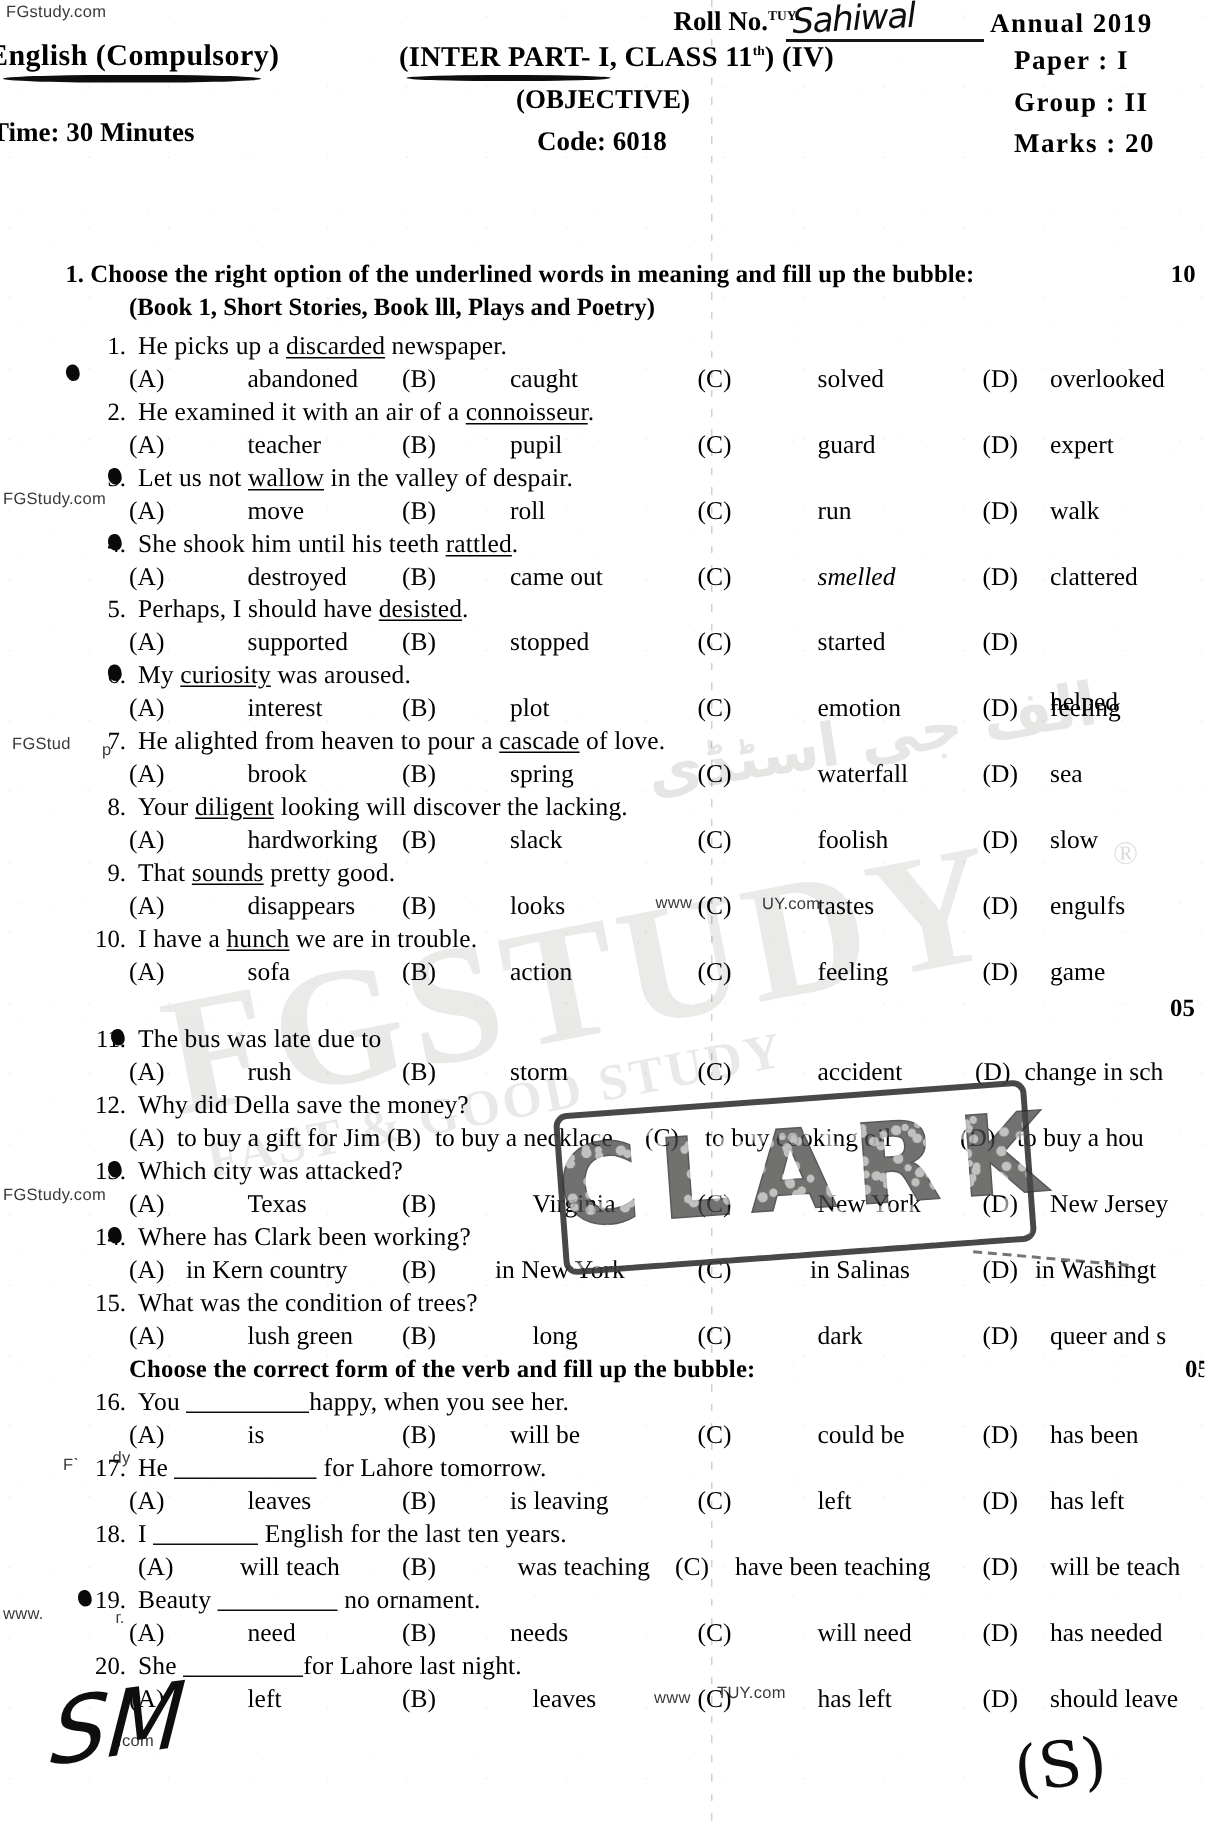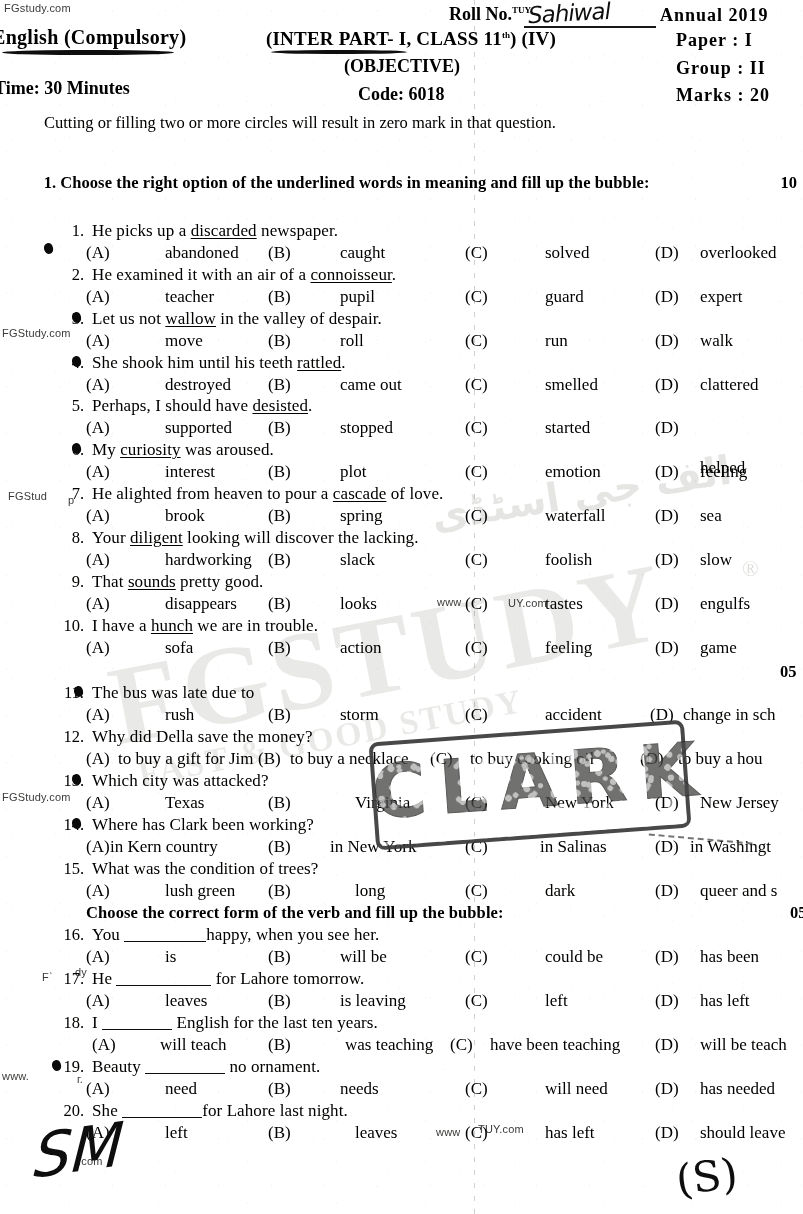--- a/index.html
+++ b/index.html
@@ -395,27 +395,27 @@
   <div class="hdr-line t-serif roll-label" style="left:449px; top:4px;"><span>Roll No.</span><span class="sup-tiny">TUY.</span></div>
   <div class="roll-rule" style="left:524px; top:26px; width:132px;"></div>
   <div class="handwriting" style="left:528px; top:0px;">Sahiwal</div>
 
   <div class="hdr-line t-serif right-meta" style="left:660px; top:5px;">Annual 2019</div>
   <div class="hdr-line t-serif right-meta" style="left:676px; top:30px;">Paper  :  I</div>
   <div class="hdr-line t-serif right-meta" style="left:676px; top:58px;">Group :  II</div>
   <div class="hdr-line t-serif right-meta" style="left:676px; top:85px;">Marks : 20</div>
 
   <div class="note-block">
-    <div class="note-row note-ind">Cutting or filling two or more circles will result in zero mark in that question.</div>
   </div>
 
   <div class="q1-head">
     <span class="num">1.</span>
     <span class="txt">Choose the right option of the underlined words in meaning and fill up the bubble:</span>
     <span class="marks">10</span>
+    <span class="sub">(Book  1,  Short Stories, Book lll,  Plays and Poetry)</span>
   </div>
 
   <div class="section-marks" style="top:662px; left:780px;">05</div>
 
   <div class="section-head" style="top:903px;">Choose the correct form of the verb and fill up the bubble:</div>
   <div class="section-marks" style="top:903px; left:790px;">05</div>
 
   <div id="questions">
       <div class="qrow" style="top: 221px;"><span class="qnum">1.</span><span class="qstem"><span>He picks up a </span><span class="u">discarded</span><span> newspaper.</span></span></div>
       <div class="optrow" style="top: 243px;">
@@ -437,21 +437,21 @@
         <span class="opt" style="left: 86px;"><span class="lab">(A)</span><span class="val" style="position: absolute; left: 79px; top: 0px;">move</span></span>
         <span class="opt" style="left: 268px;"><span class="lab">(B)</span><span class="val" style="position: absolute; left: 72px; top: 0px;">roll</span></span>
         <span class="opt" style="left: 465px;"><span class="lab">(C)</span><span class="val" style="position: absolute; left: 80px; top: 0px;">run</span></span>
         <span class="opt" style="left: 655px;"><span class="lab">(D)</span><span class="val" style="position: absolute; left: 45px; top: 0px;">walk</span></span>
       </div>
       <div class="bubble" style="top: 312px; left: 72px;"></div>
       <div class="qrow" style="top: 353px;"><span class="qnum">4.</span><span class="qstem"><span>She shook him until his teeth </span><span class="u">rattled</span><span>.</span></span></div>
       <div class="optrow" style="top: 375px;">
         <span class="opt" style="left: 86px;"><span class="lab">(A)</span><span class="val" style="position: absolute; left: 79px; top: 0px;">destroyed</span></span>
         <span class="opt" style="left: 268px;"><span class="lab">(B)</span><span class="val" style="position: absolute; left: 72px; top: 0px;">came out</span></span>
-        <span class="opt" style="left: 465px;"><span class="lab">(C)</span><span class="val" style="position: absolute; left: 80px; top: 0px;">smelled</span></span>
+        <span class="opt" style="left: 465px;"><span class="lab">(C)</span><span class="val" style="position: absolute; left: 80px; top: 0px; font-style: italic;">smelled</span></span>
         <span class="opt" style="left: 655px;"><span class="lab">(D)</span><span class="val" style="position: absolute; left: 45px; top: 0px;">clattered</span></span>
       </div>
       <div class="bubble" style="top: 356px; left: 72px;"></div>
       <div class="qrow" style="top: 396px;"><span class="qnum">5.</span><span class="qstem"><span>Perhaps, I should have </span><span class="u">desisted</span><span>.</span></span></div>
       <div class="optrow" style="top: 418px;">
         <span class="opt" style="left: 86px;"><span class="lab">(A)</span><span class="val" style="position: absolute; left: 79px; top: 0px;">supported</span></span>
         <span class="opt" style="left: 268px;"><span class="lab">(B)</span><span class="val" style="position: absolute; left: 72px; top: 0px;">stopped</span></span>
         <span class="opt" style="left: 465px;"><span class="lab">(C)</span><span class="val" style="position: absolute; left: 80px; top: 0px;">started</span></span>
         <span class="opt" style="left: 655px;"><span class="lab">(D)</span><span class="val" style="position: absolute; left: 45px; top: 0px; margin-top: 40px;">helped</span></span>
       </div>
@@ -509,21 +509,21 @@
       <div class="qrow" style="top: 771px;"><span class="qnum">13.</span><span class="qstem"><span>Which city was attacked?</span></span></div>
       <div class="optrow" style="top: 793px;">
         <span class="opt" style="left: 86px;"><span class="lab">(A)</span><span class="val" style="position: absolute; left: 79px; top: 0px;">Texas</span></span>
         <span class="opt" style="left: 268px;"><span class="lab">(B)</span><span class="val" style="position: absolute; left: 87px; top: 0px;">Virginia</span></span>
         <span class="opt" style="left: 465px;"><span class="lab">(C)</span><span class="val" style="position: absolute; left: 80px; top: 0px;">New York</span></span>
         <span class="opt" style="left: 655px;"><span class="lab">(D)</span><span class="val" style="position: absolute; left: 45px; top: 0px;">New Jersey</span></span>
       </div>
       <div class="bubble" style="top: 774px; left: 72px;"></div>
       <div class="qrow" style="top: 815px;"><span class="qnum">14.</span><span class="qstem"><span>Where has Clark been working?</span></span></div>
       <div class="optrow" style="top: 837px;">
-        <span class="opt" style="left: 86px;"><span class="lab">(A)</span><span class="val" style="position: absolute; left: 24px; top: 0px;">in Kern country</span></span>
+        <span class="opt" style="left: 86px;"><span class="lab">(A)</span><span class="val" style="position: absolute; left: 38px; top: 0px;">in Kern country</span></span>
         <span class="opt" style="left: 268px;"><span class="lab">(B)</span><span class="val" style="position: absolute; left: 62px; top: 0px;">in New York</span></span>
         <span class="opt" style="left: 465px;"><span class="lab">(C)</span><span class="val" style="position: absolute; left: 75px; top: 0px;">in Salinas</span></span>
         <span class="opt" style="left: 655px;"><span class="lab">(D)</span><span class="val" style="position: absolute; left: 35px; top: 0px;">in Washingt</span></span>
       </div>
       <div class="bubble" style="top: 818px; left: 72px;"></div>
       <div class="qrow" style="top: 859px;"><span class="qnum">15.</span><span class="qstem"><span>What was the condition of trees?</span></span></div>
       <div class="optrow" style="top: 881px;">
         <span class="opt" style="left: 86px;"><span class="lab">(A)</span><span class="val" style="position: absolute; left: 79px; top: 0px;">lush green</span></span>
         <span class="opt" style="left: 268px;"><span class="lab">(B)</span><span class="val" style="position: absolute; left: 87px; top: 0px;">long</span></span>
         <span class="opt" style="left: 465px;"><span class="lab">(C)</span><span class="val" style="position: absolute; left: 80px; top: 0px;">dark</span></span>

